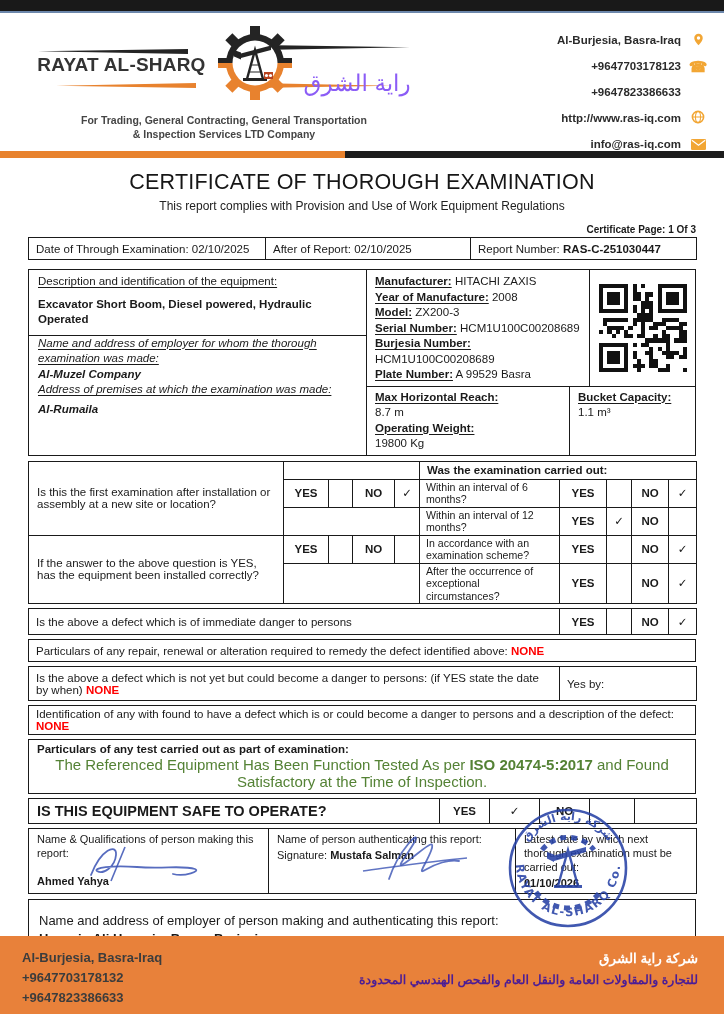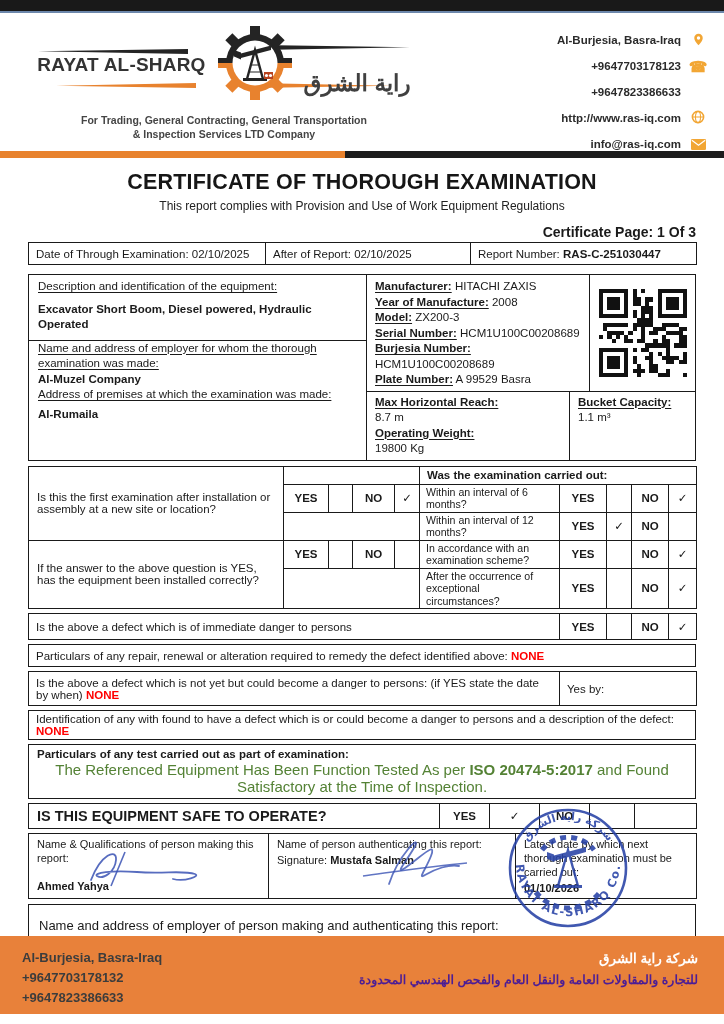--- a/index.html
+++ b/index.html
@@ -12,50 +12,50 @@
   
   .header { display:flex; justify-content:space-between; padding:6px 16px 0 34px; height:138px; }
   .logo-wrap { width:380px; position:relative; }
   .logo-row { position:relative; display:flex; align-items:center; justify-content:center; gap:6px; height:92px; }
   .sw { position:absolute; height:5px; z-index:0; }
   .sw-tl { left:4px;  width:150px; top:30px; background:#242424; clip-path:polygon(0 45%,100% 0,100% 100%); }
   .sw-tr { right:4px; width:150px; top:26px; background:#242424; clip-path:polygon(0 0,100% 45%,0 100%); }
   .sw-bl { left:22px;  width:140px; top:64px; background:#e8822e; clip-path:polygon(0 55%,100% 0,100% 100%); }
   .sw-br { right:22px; width:140px; top:64px; background:#e8822e; clip-path:polygon(0 0,100% 55%,0 100%); }
   .logo-en { z-index:1; font-size:19px; font-weight:700; color:#333; letter-spacing:.2px; white-space:nowrap; }
-  .logo-ar { z-index:1; font-size:23px; font-weight:700; color:#404040; white-space:nowrap;margin-top:36px; }
+  .logo-ar { z-index:1; font-size:23px; font-weight:400; color:#8b5cf6; white-space:nowrap;margin-top:36px; }
   .logo-svg { z-index:1; flex:0 0 auto; }
   .tagline { text-align:center; font-size:10.5px; font-weight:700; color:#454545; line-height:14px; margin-top:2px; }
 
   .contacts { padding-top:8px; }
   .contact-row { display:flex; align-items:center; justify-content:flex-end; height:26px; font-size:11.5px; color:#2b2b2b; font-weight:600; }
   .contact-icon { width:20px; text-align:center; margin-left:7px; color:#f2a634; font-size:15px; line-height:1; }
 
   
   .divider { display:flex; height:7px; }
   .divider .d-orange { width:345px; background:#e8822e; }
   .divider .d-black  { flex:1; background:#1c1c1c; }
 
   
   .main { padding:0 28px; color:#1a1a1a; }
-  .cert-title { text-align:center; font-size:21.5px; font-weight:700; color:#161616; margin-top:12px; letter-spacing:.2px; }
+  .cert-title { text-align:center; font-size:21.5px; font-weight:400; color:#161616; margin-top:12px; letter-spacing:.2px; }
   .cert-sub { text-align:center; font-size:12px; color:#222; margin-top:4px; }
-  .page-label { text-align:right; font-size:14px; font-weight:600; margin:11px 0 2px; }
+  .page-label { text-align:right; font-size:10px; font-weight:600; margin:11px 0 2px; }
 
   table.tbl { border-collapse:collapse; table-layout:fixed; width:668px; border:1.6px solid #1a1a1a; }
   table.tbl td { border:1.5px solid #1a1a1a; font-size:11.5px; padding:2px 7px; vertical-align:middle; color:#1a1a1a; }
   .lbl-u { text-decoration:underline; text-underline-offset:2px; }
   .bold { font-weight:700; }
   .red  { color:#ff0000; font-weight:700; }
 
   
   .equip { display:flex; border:1.6px solid #1a1a1a; margin-top:9px; width:668px; }
   .eq-left { width:338px; border-right:1.5px solid #1a1a1a; display:flex; flex-direction:column; }
   .eq-desc { padding:4px 9px 7px; border-bottom:1.5px solid #1a1a1a; }
-  .eq-emp  { padding:0 9px 5px; flex:1; }
+  .eq-emp  { padding:0 9px 5px; flex:1;font-style:italic; }
   .eq-left div, .eq-right div { font-size:11.5px; line-height:15.5px; }
   .eq-right { flex:1; display:flex; flex-direction:column; }
   .mfg-row { display:flex; }
   .mfg-details { flex:1; padding:4px 8px 3px; }
   .mfg-line { line-height:16.4px; }
   .qr-cell { width:106px; border-left:1.5px solid #1a1a1a; display:flex; align-items:center; justify-content:center; }
   .dims-row { display:flex; border-top:1.5px solid #1a1a1a; flex:1; }
   .reach-cell { flex:1; padding:3px 8px; }
   .bucket-cell { width:126px; border-left:1.5px solid #1a1a1a; padding:3px 8px; }
 

